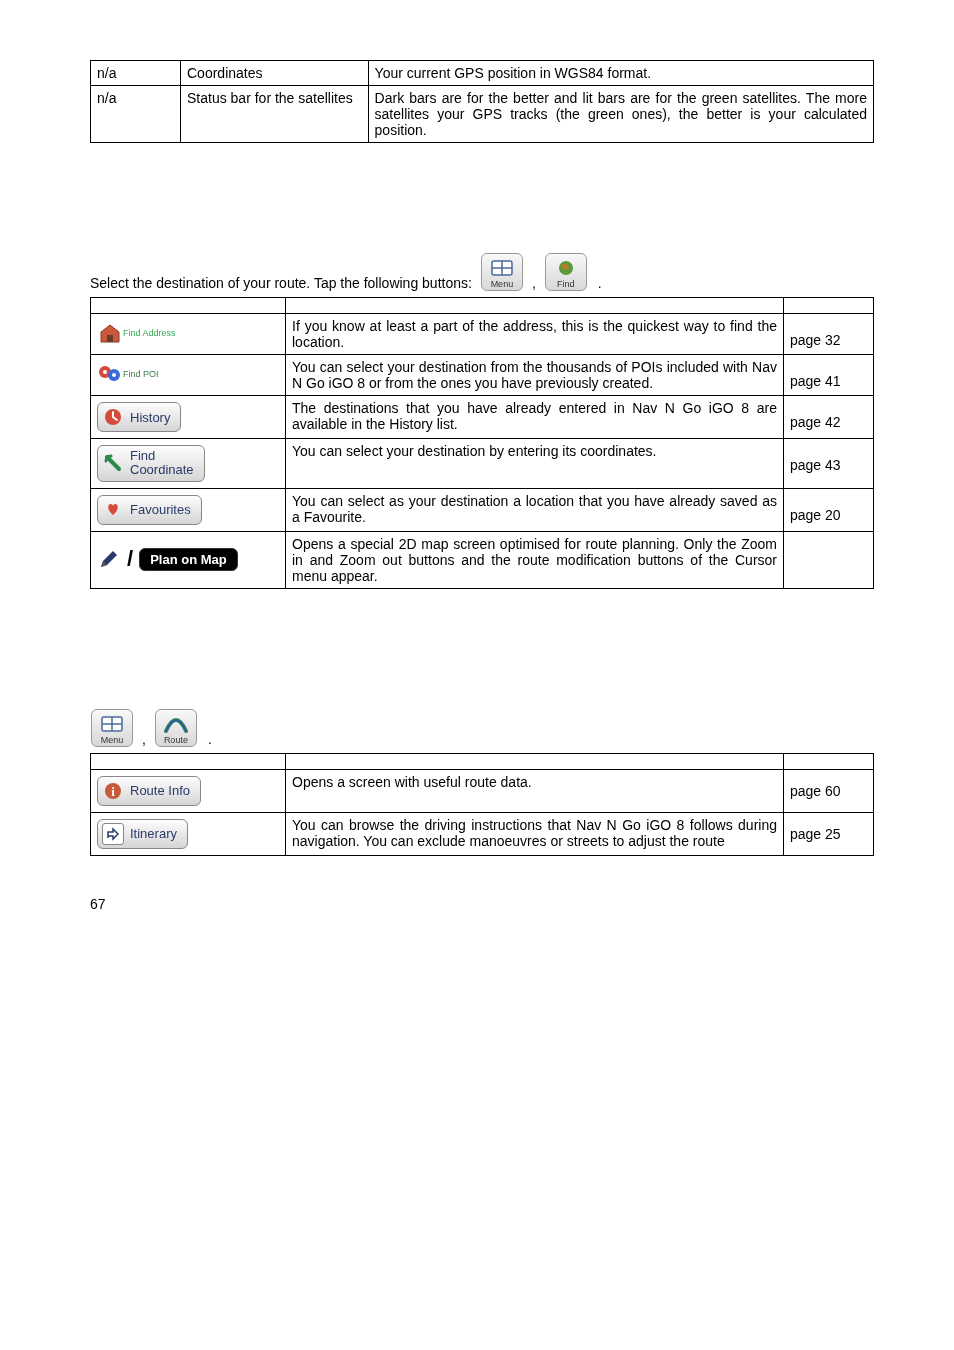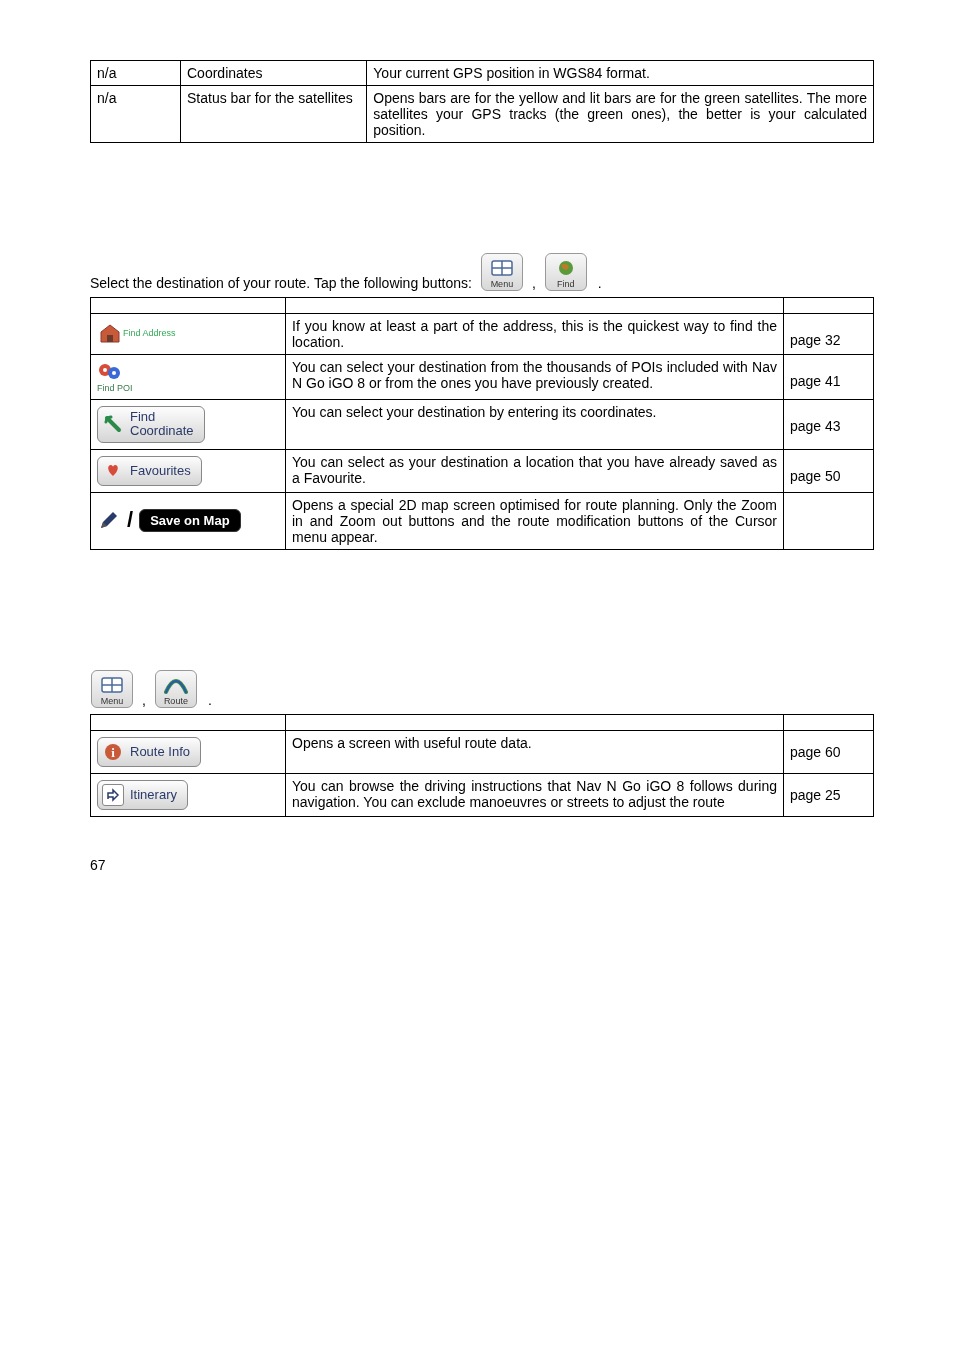--- a/index.html
+++ b/index.html
@@ -127,21 +127,21 @@
 <table class="tbl1">
   <tbody>
   <tr>
     <td class="c1">n/a</td>
     <td class="c2" colspan="2">Coordinates</td>
     <td class="c4">Your current GPS position in WGS84 format.</td>
   </tr>
   <tr>
     <td class="c1">n/a</td>
     <td class="c2" colspan="2">Status bar for the satellites</td>
-    <td class="c4">Opens bars are for the yellow and lit bars are for the green satellites. The more satellites your GPS tracks (the green ones), the better is your calculated position.</td>
+    <td class="c4">Dark bars are for the better and lit bars are for the green satellites. The more satellites your GPS tracks (the green ones), the better is your calculated position.</td>
   </tr>
 </tbody>
   </table>
 
 <div class="section-gap"></div>
 
 <div class="intro-line">
   <span>Select the destination of your route. Tap the following buttons:</span>
   <span class="icon-btn">
     <span class="glyph">
@@ -181,35 +181,50 @@
               <rect x="10" y="13" width="6" height="7" fill="#6a3a2a"></rect>
             </svg>
         <span class="small-label">Find Address</span>
       </span>
     </td>
     <td>If you know at least a part of the address, this is the quickest way to find the location.</td>
     <td>page 32</td>
   </tr>
   <tr>
     <td>
-      <span style="display:inline-flex;flex-direction:column;">
+      <span style="display:inline-flex;align-items:center;">
         <svg width="26" height="22" viewBox="0 0 26 22">
               <circle cx="8" cy="9" r="6" fill="#d84a3a"></circle>
               <circle cx="17" cy="12" r="6" fill="#3a6ad8"></circle>
               <circle cx="8" cy="9" r="2" fill="#fff"></circle>
               <circle cx="17" cy="12" r="2" fill="#fff"></circle>
             </svg>
         <span class="small-label" style="color:#3a7a4a">Find POI</span>
       </span>
     </td>
     <td>You can select your destination from the thousands of POIs included with Nav N Go iGO 8 or from the ones you have previously created.</td>
     <td>page 41</td>
   </tr>
   <tr>
     <td>
+      <span class="cell-btn">
+        <span class="cicon">
+          <svg width="20" height="20" viewBox="0 0 20 20">
+                <circle cx="10" cy="10" r="8" fill="#d84a3a"></circle>
+                <path d="M10 5 L10 10 L14 13" stroke="#fff" stroke-width="2" fill="none" stroke-linecap="round"></path>
+              </svg>
+        </span>
+        <span>History</span>
+      </span>
+    </td>
+    <td>The destinations that you have already entered in Nav N Go iGO 8 are available in the History list.</td>
+    <td>page 42</td>
+  </tr>
+  <tr>
+    <td>
       <span class="cell-btn" style="white-space:pre-line;line-height:1.1;">
         <span class="cicon">
           <svg width="20" height="20" viewBox="0 0 20 20">
                 <path d="M4 4 L16 16" stroke="#2a8a4a" stroke-width="4" stroke-linecap="round"></path>
                 <path d="M4 4 L8 3 M4 4 L3 8" stroke="#2a8a4a" stroke-width="3" stroke-linecap="round"></path>
               </svg>
         </span>
         <span>Find
 Coordinate</span>
       </span>
@@ -222,34 +237,34 @@
       <span class="cell-btn">
         <span class="cicon">
           <svg width="20" height="20" viewBox="0 0 20 20">
                 <path d="M10 15 C4 10 4 4 8 4 C9 4 10 5 10 6 C10 5 11 4 12 4 C16 4 16 10 10 15 Z" fill="#d84a3a"></path>
               </svg>
         </span>
         <span>Favourites</span>
       </span>
     </td>
     <td>You can select as your destination a location that you have already saved as a Favourite.</td>
-    <td>page 50</td>
+    <td>page 20</td>
   </tr>
   <tr>
     <td>
       <span class="plan-btn">
         <span class="pencil">
           <svg width="22" height="22" viewBox="0 0 22 22">
                 <path d="M3 19 L5 13 L15 3 L19 7 L9 17 Z" fill="#2a3a6a"></path>
                 <path d="M3 19 L5 13 L9 17 Z" fill="#555"></path>
               </svg>
         </span>
         <span class="slash">/</span>
         <span class="plan-dark">
-          <span>Save on Map</span>
+          <span>Plan on Map</span>
         </span>
       </span>
     </td>
     <td>Opens a special 2D map screen optimised for route planning. Only the Zoom in and Zoom out buttons and the route modification buttons of the Cursor menu appear.</td>
     <td></td>
   </tr>
 </tbody>
   </table>
 
 <div class="section-gap2"></div>

